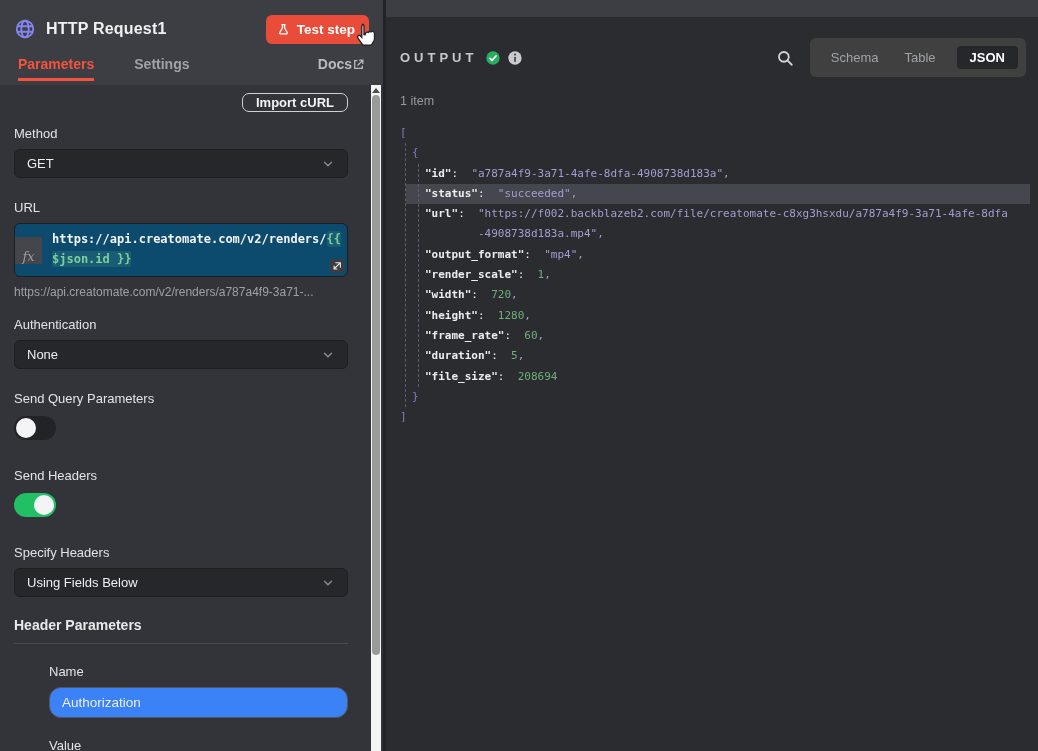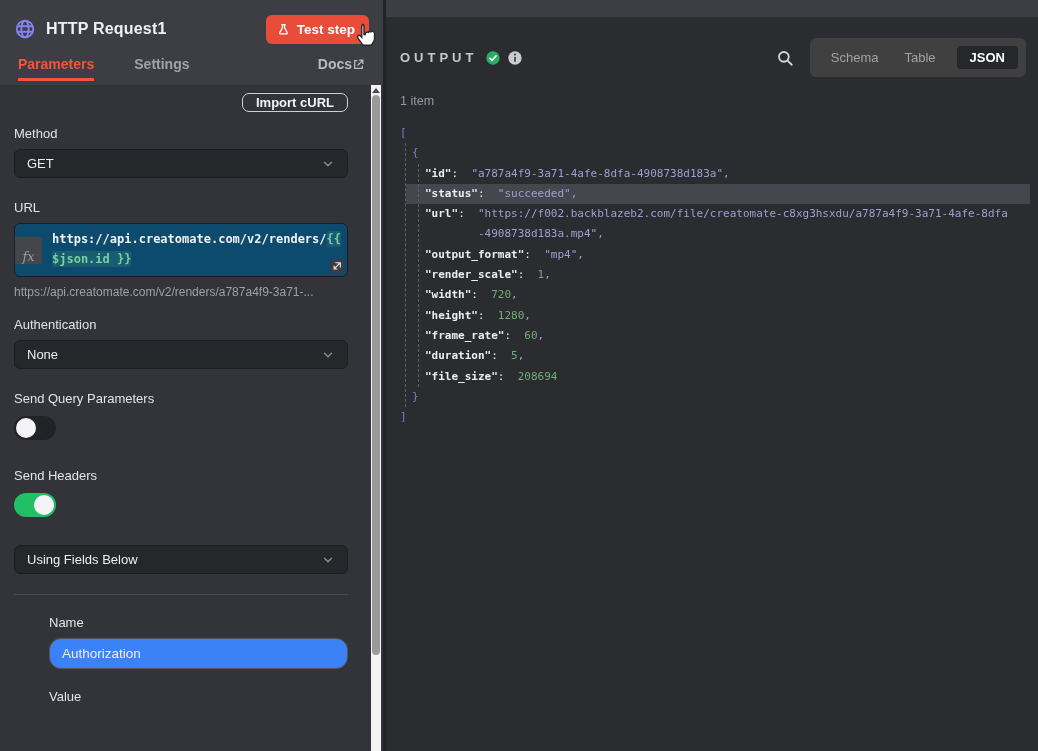--- a/index.html
+++ b/index.html
@@ -190,31 +190,33 @@
       </div>
 
       <div class="group" style="margin-bottom:28px;">
         <div class="field-label" style="margin-bottom:10px;">Send Headers</div>
         <div class="toggle on">
             <div class="knob"></div>
           </div>
       </div>
 
       <div class="group" style="margin-bottom:20px;">
+        <div class="field-label">Specify Headers</div>
         <div class="select-box">
           <span>Using Fields Below</span>
           <span class="chev">
             <svg viewBox="0 0 24 24" width="14" height="14" fill="none" stroke="#8a8d93" stroke-width="2.4" stroke-linecap="round">
                 <path d="M6 9l6 6 6-6"></path>
               </svg>
           </span>
         </div>
       </div>
 
       <div>
+        <div class="section-head">Header Parameters</div>
         <div class="section-divider"></div>
         <div class="sub-fields">
           <div class="group" style="margin-bottom:20px;">
             <div class="field-label">Name</div>
             <input class="text-input" value="Authorization" style="">
           </div>
           <div class="group">
             <div class="field-label">Value</div>
 
           </div>

